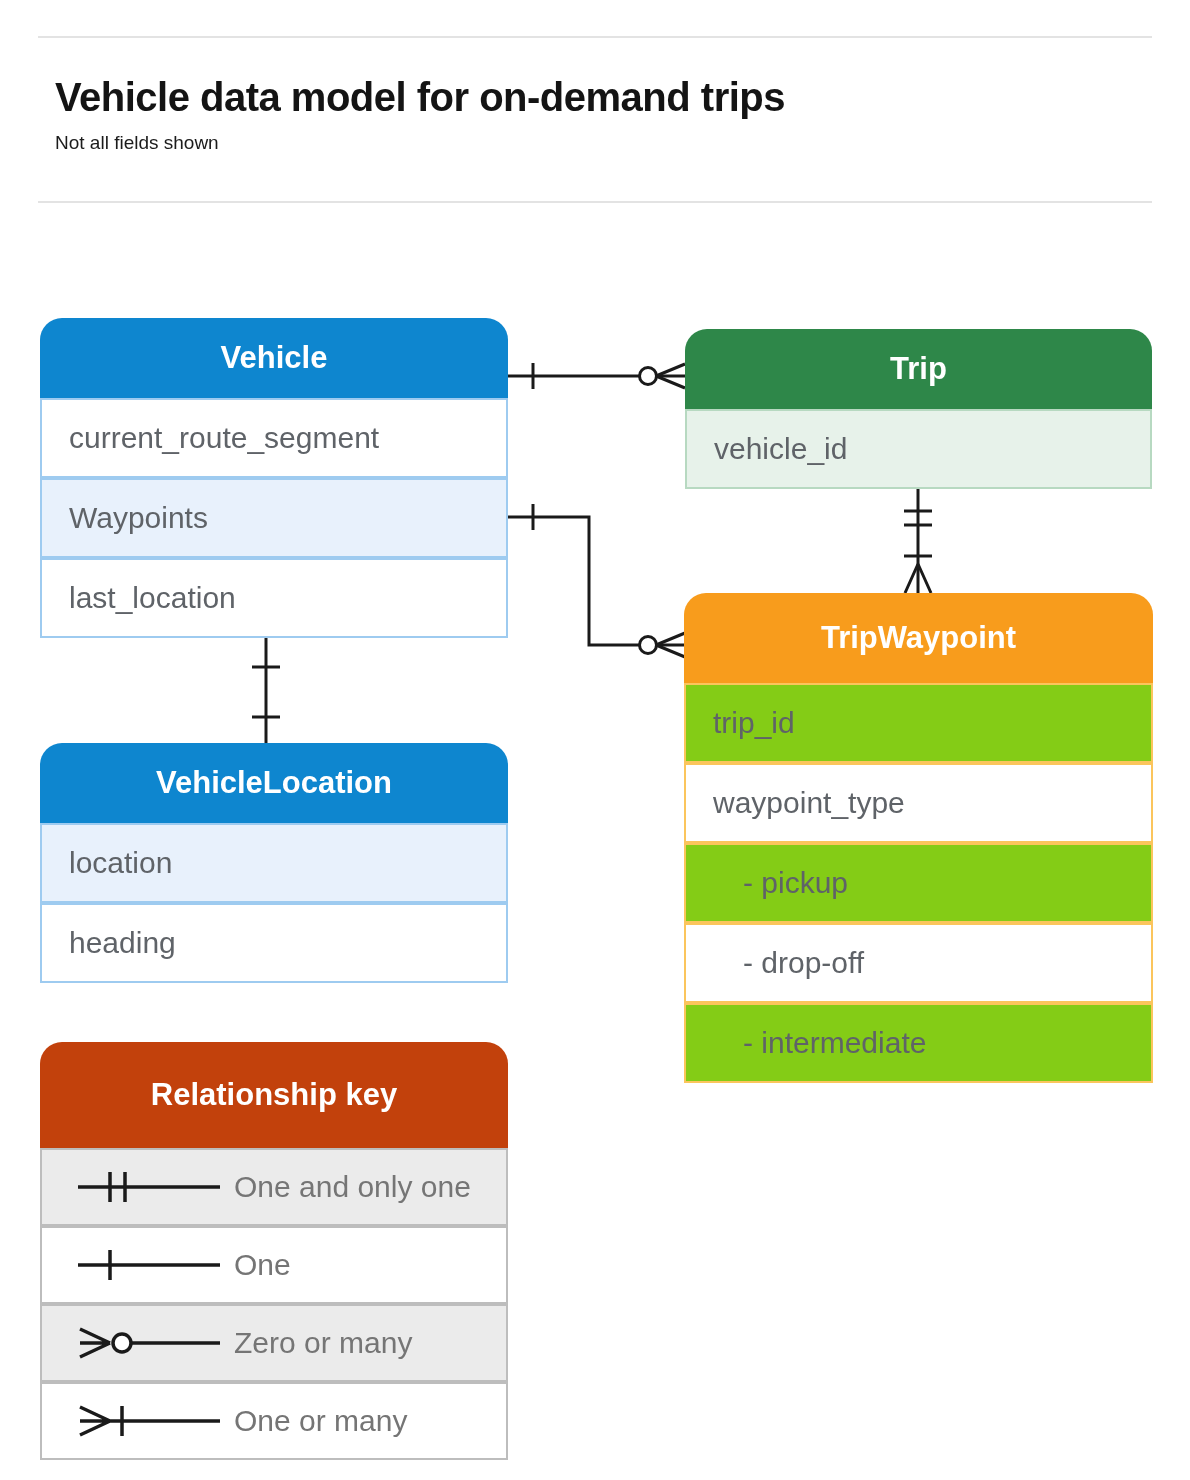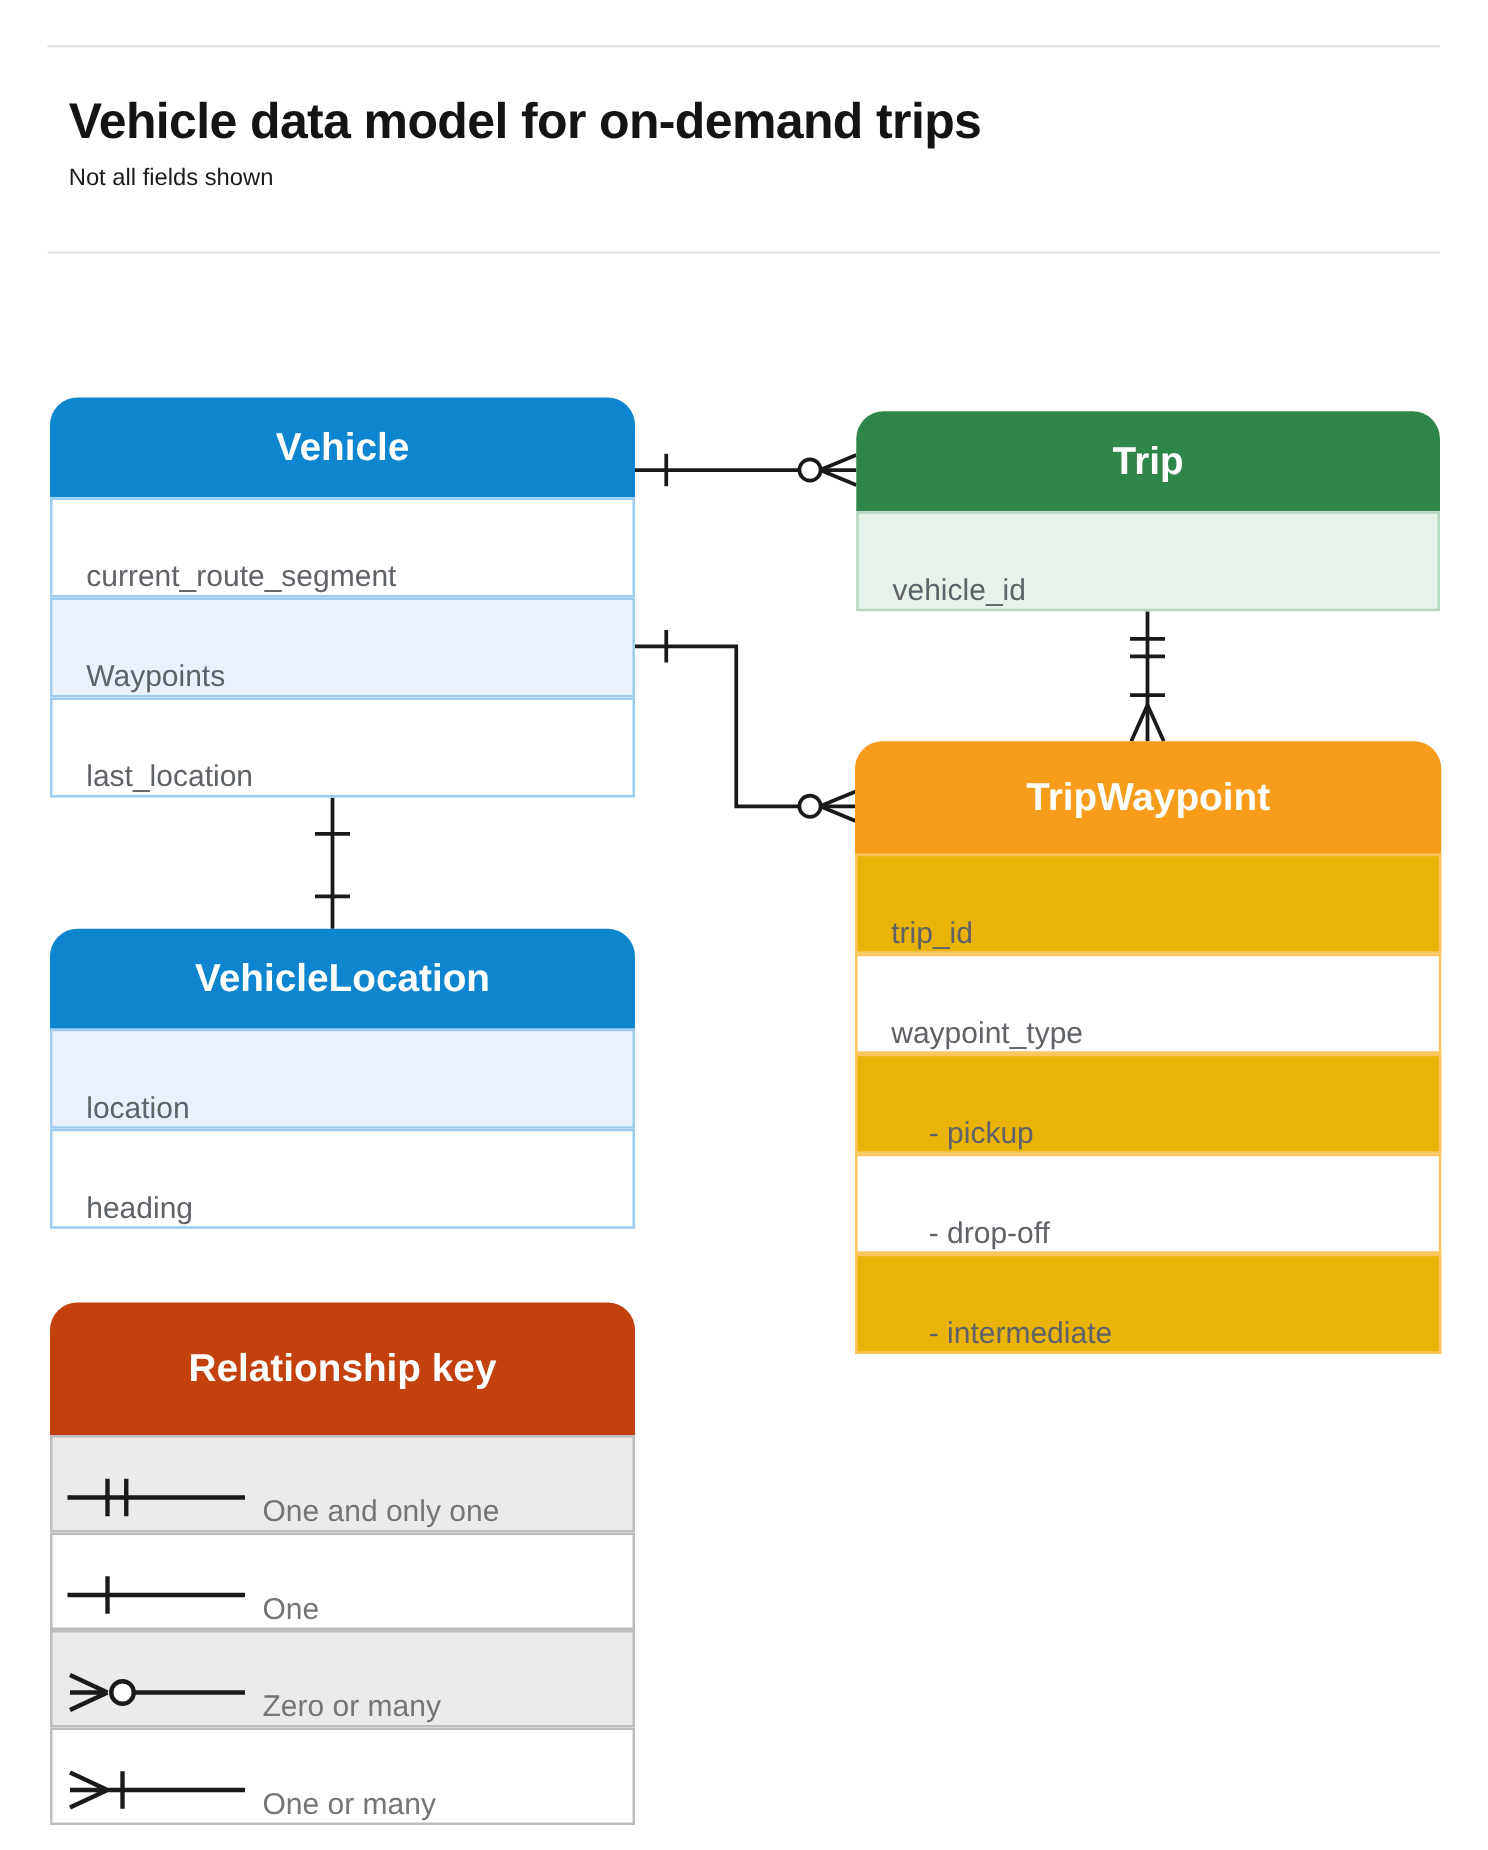--- a/index.html
+++ b/index.html
@@ -8,44 +8,44 @@
   .rule{position:absolute;left:38px;width:1114px;height:2px;background:#e3e3e3;}
   .rule-top{top:36px}
   .rule-2{top:201px}
   .page-title{position:absolute;left:55px;top:77px;margin:0;font-size:40px;line-height:1;
               font-weight:700;color:#141414;letter-spacing:-0.5px;}
   .page-subtitle{position:absolute;left:55px;top:133px;font-size:19px;line-height:1;color:#1b1b1b;}
 
   .entity{position:absolute;width:468px;}
   .thead{height:80px;border-radius:22px 22px 0 0;display:flex;align-items:center;justify-content:center;
          color:#fff;font-size:31px;font-weight:700;}
-  .row{box-sizing:border-box;height:80px;border:2px solid;display:flex;align-items:flex-end;
-       padding-left:27px;font-size:24px;color:#5f6368;background:#fff;}
+  .row{box-sizing:border-box;height:80px;border:2px solid;display:flex;align-items:center;
+       padding-left:27px;font-size:30px;color:#5f6368;background:#fff;}
 
   #vehicle{left:40px;top:318px}
   #trip{left:685px;top:329px;width:467px}
   #tripwaypoint{left:684px;top:593px;width:469px}
   #vehiclelocation{left:40px;top:743px}
   #key{left:40px;top:1042px}
 
   .blue .thead{background:#0e86cf}
   .blue .row{border-color:#9ecbf0}
   .blue .row.shade{background:#e8f1fc}
 
   .green .thead{background:#2e8749}
   .green .row{border-color:#b7d9c1}
   .green .row.shade{background:#e7f2ea}
 
   .orange .thead{background:#f89c1c;height:90px}
   .orange .row{border-color:#fbc55c}
-  .orange .row.shade{background:#eab308}
+  .orange .row.shade{background:#84cc16}
   .row.indent{padding-left:57px}
 
   .graykey .thead{background:#c2410c;height:106px}
-  .graykey .row{border-color:#bdbdbd;height:78px;padding-left:4px;color:#757575}
+  .graykey .row{border-color:#bdbdbd;height:78px;padding-left:28px;color:#757575}
   .graykey .row.shade{background:#ebebeb}
   .klabel{margin-left:4px}
 
   .connectors{position:absolute;left:0;top:0;pointer-events:none;}
   .connectors path{stroke:#1a1a1a;stroke-width:3;fill:none;}
   .connectors circle{stroke:#1a1a1a;stroke-width:3;fill:#ffffff;}
   .sym{flex:0 0 auto}
   .sym path{stroke:#1a1a1a;stroke-width:3.5;fill:none;}
   .sym circle{stroke:#1a1a1a;stroke-width:3.5;fill:#ffffff;}
 </style>

